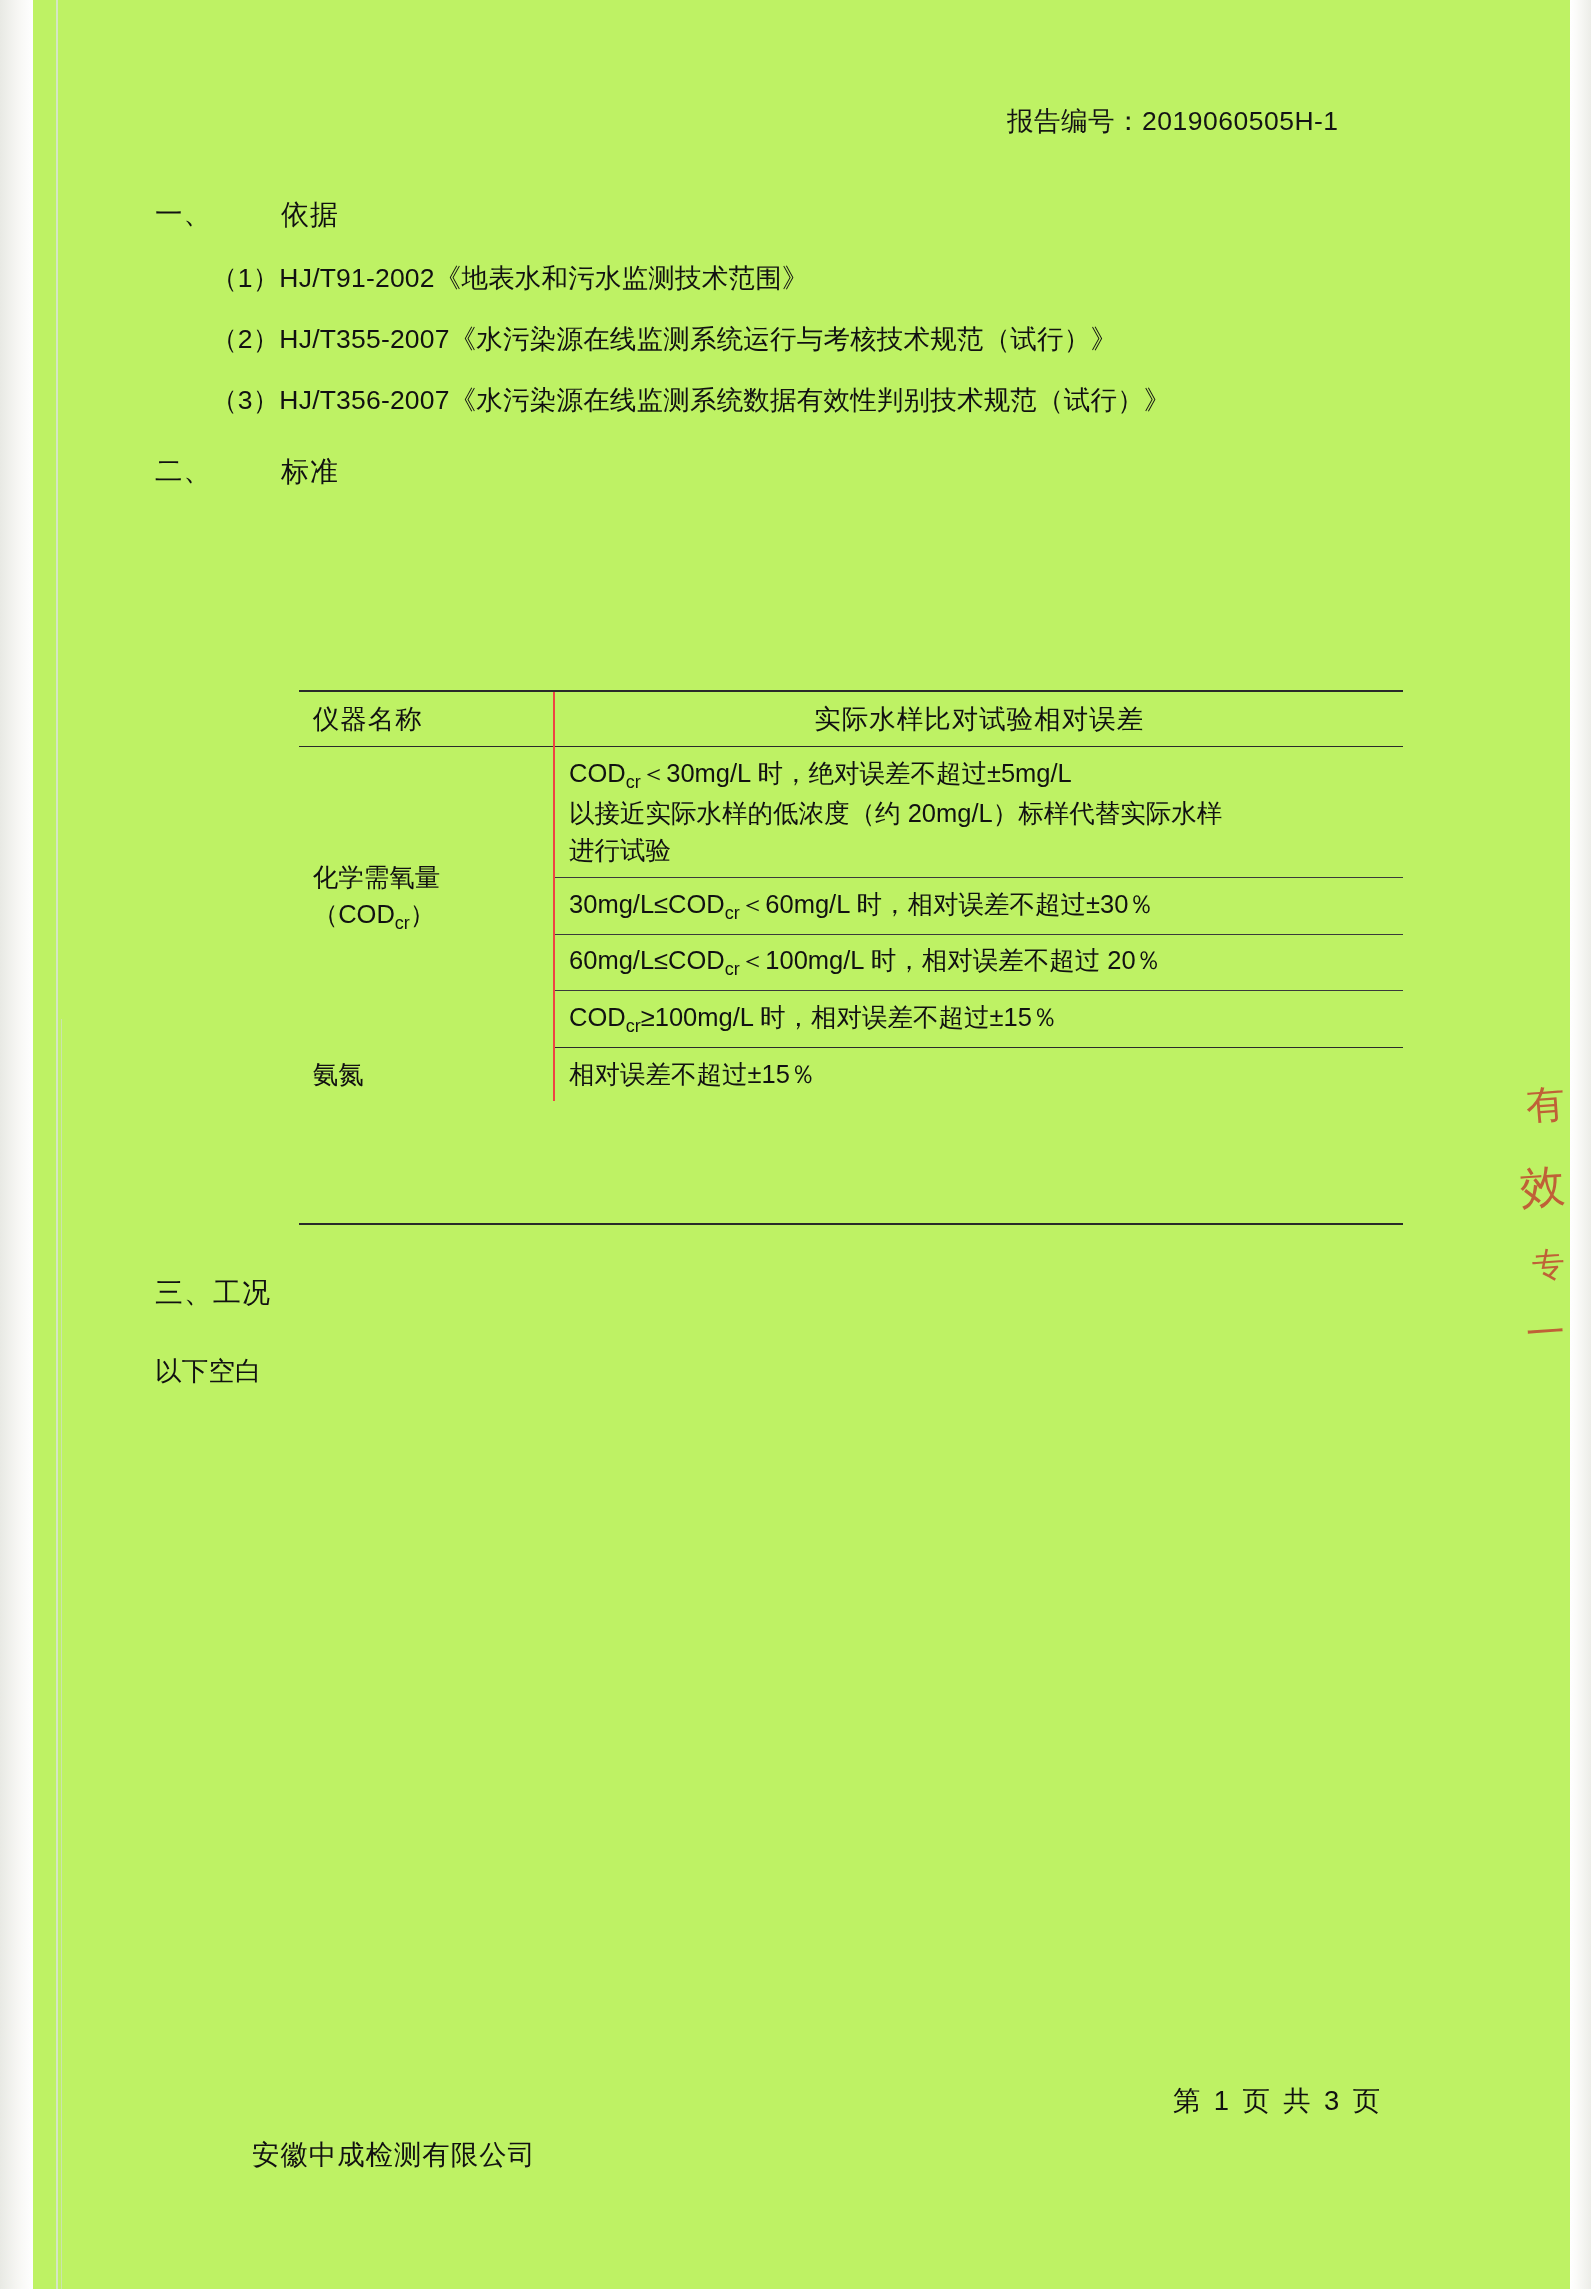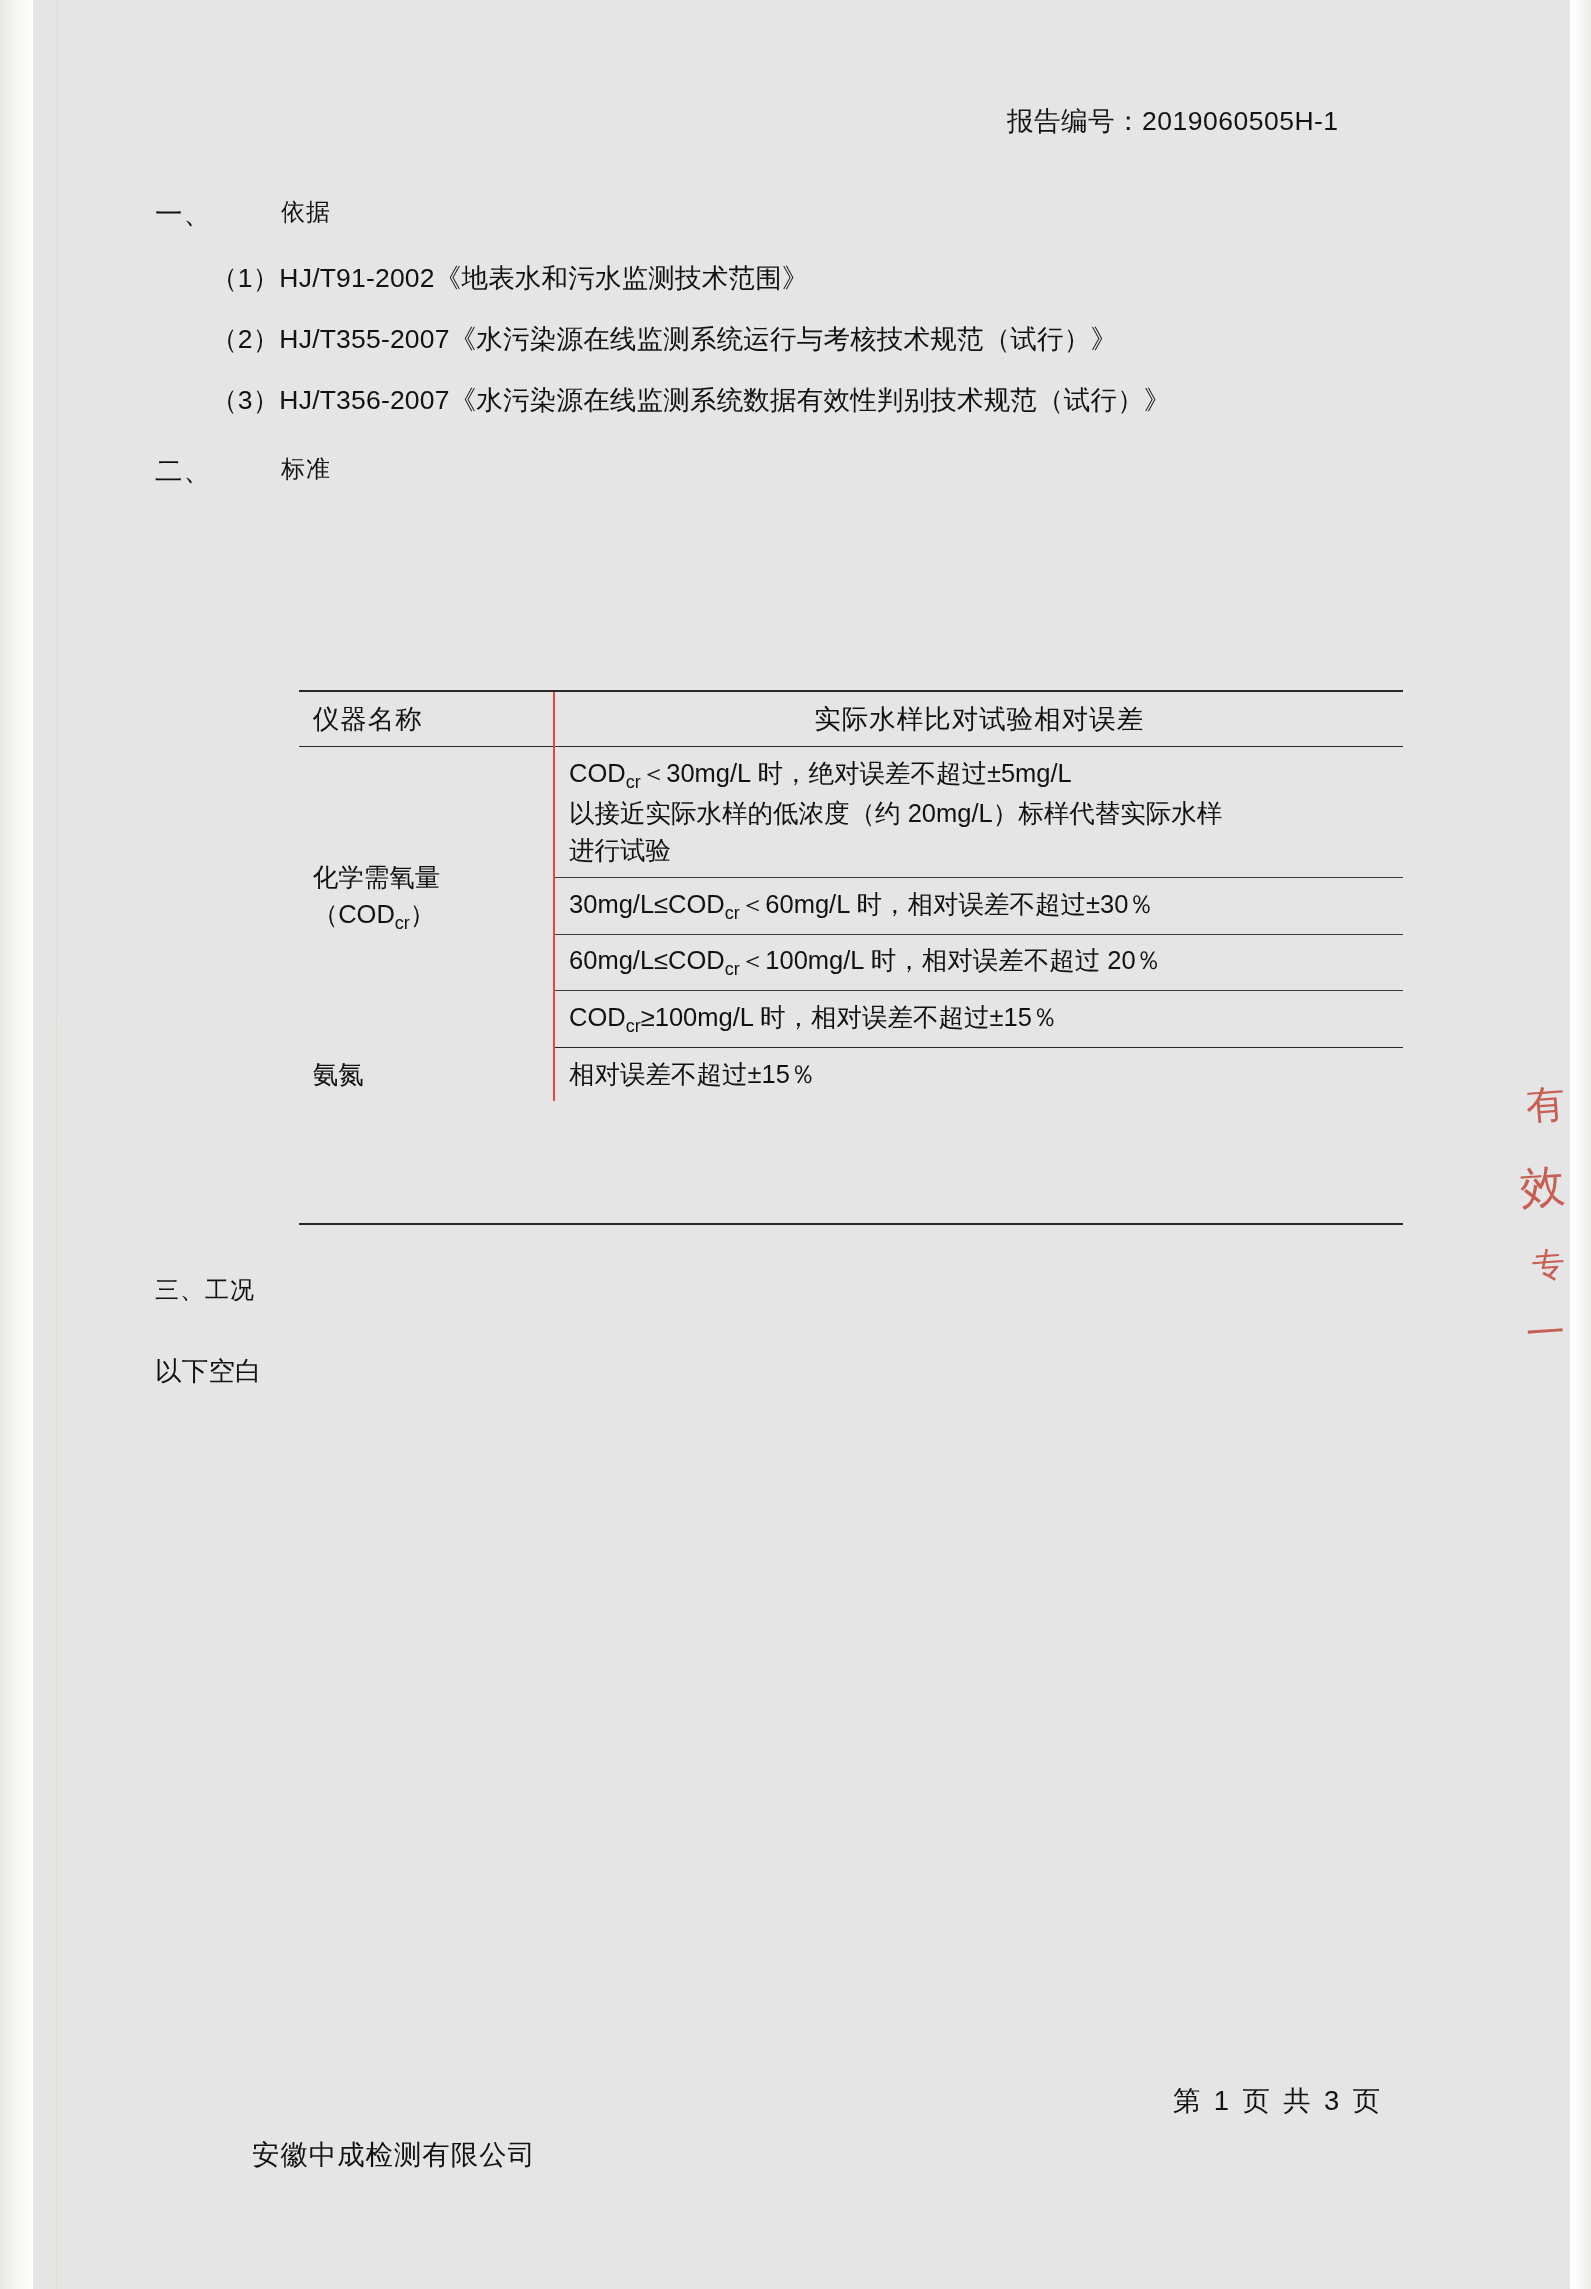--- a/index.html
+++ b/index.html
@@ -7,21 +7,21 @@
     padding: 0;
     background: #ffffff;
   }
   body {
     font-family: "Liberation Sans", "DejaVu Sans", sans-serif;
   }
   .page {
     position: relative;
     width: 1592px;
     height: 2290px;
-    background: #e5e5e5;
+    background: #bef264;
     overflow: hidden;
   }
   
   .scan-edge-left {
     position: absolute;
     left: 0; top: 0;
     width: 33px; height: 2290px;
     background: linear-gradient(to right, #e8e9e4 0%, #f7f7f4 55%, #ffffff 100%);
   }
   .scan-edge-right {
@@ -61,21 +61,21 @@
   }
 
   .sec-num {
     position: absolute;
     font-size: 27.4px;
     color: #111;
     letter-spacing: 1px;
   }
   .sec-title {
     position: absolute;
-    font-size: 24px;
+    font-size: 28px;
     color: #111;
     letter-spacing: 1px;
   }
   .ref-line {
     position: absolute;
     font-size: 26.5px;
     color: #111;
     white-space: nowrap;
     letter-spacing: 0.2px;
   }

